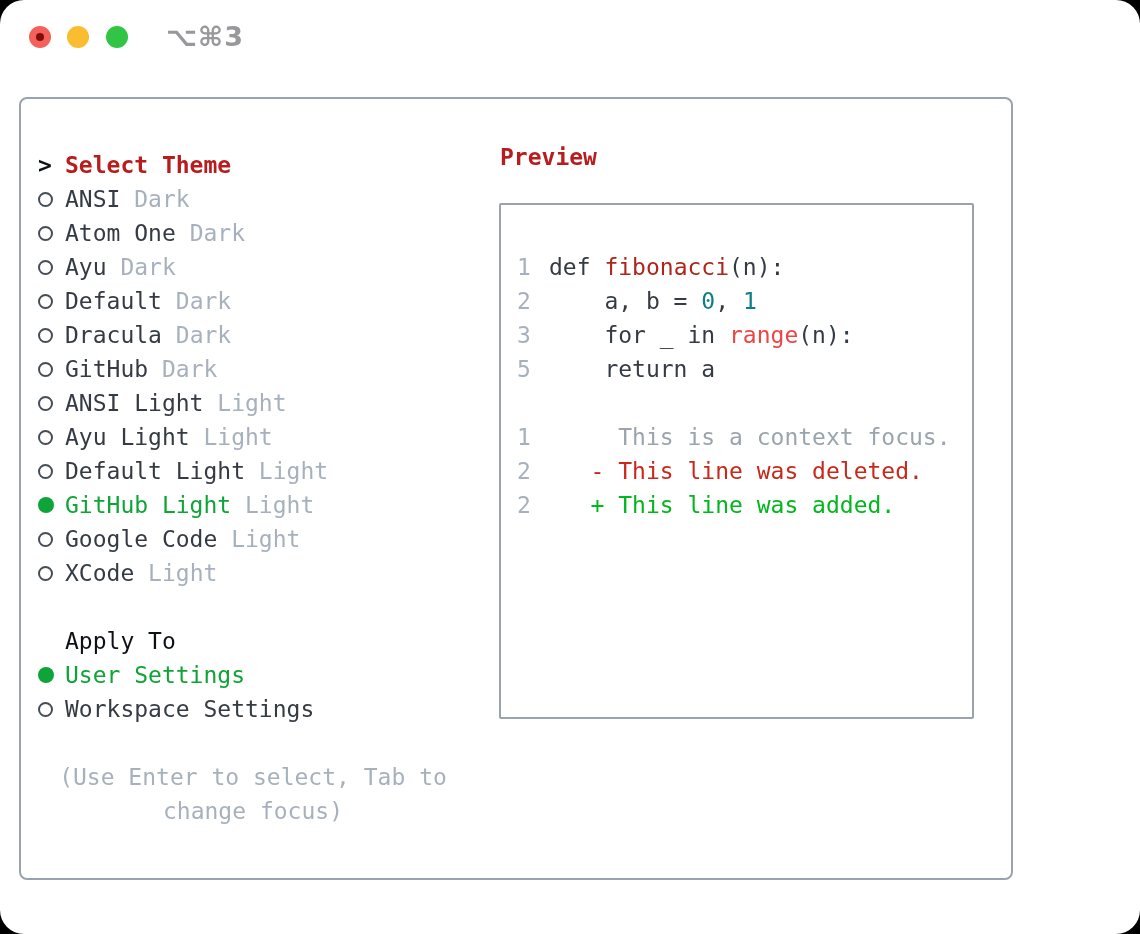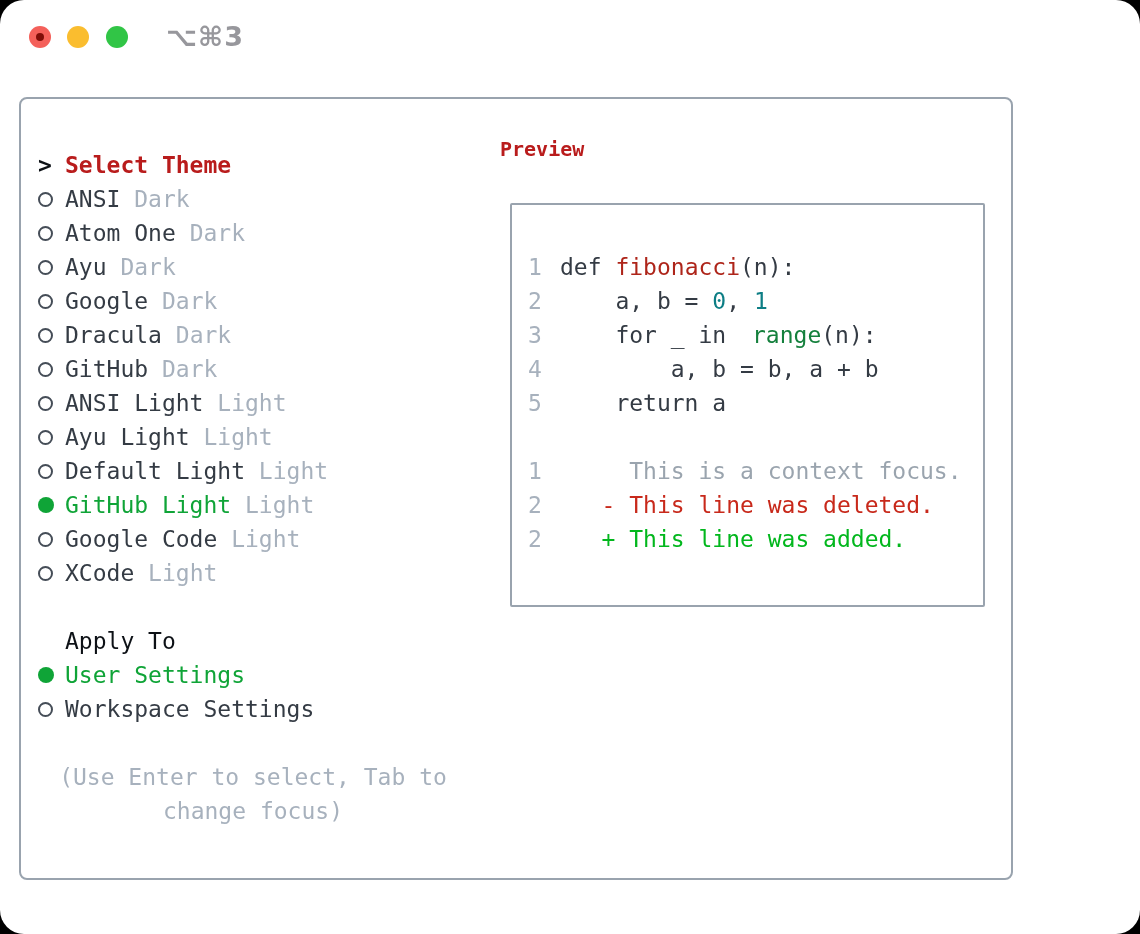--- a/index.html
+++ b/index.html
@@ -39,32 +39,32 @@
   .subhdr{color:#0d1116;}
   .nm{color:#343b44;text-align:right;}
   .nm.sel-green{color:#0fa437;}
   .muted{color:#a7b1bd;}
   .spacer{height:34px;}
   .hint{
     position:absolute;left:38px;top:760px;width:430px;
     font-size:23px;line-height:34px;color:#a7b1bd;text-align:center;
   }
   
-  .preview-title{position:absolute;left:500px;top:132px;height:34px;line-height:34px;font-size:20px;}
+  .preview-title{position:absolute;left:500px;top:140px;height:34px;line-height:34px;font-size:23px;}
   .preview-box{
-    position:absolute;left:510px;top:203px;width:475px;height:404px;box-sizing:border-box;
+    position:absolute;left:499px;top:203px;width:475px;height:516px;box-sizing:border-box;
     border:2px solid #99a3ae;border-radius:2px;background:#fff;
     padding:45px 0 0 16px;overflow:hidden;
   }
   .pline{height:34px;line-height:34px;font-size:23px;white-space:pre;}
   .ln{display:inline-block;width:32px;color:#a7b1bd;}
   .tk-code{color:#343b44;}
   .tk-func{color:#ae251a;}
   .tk-num{color:#0d7e85;}
-  .tk-builtin{color:#15803d;margin-left:12px;}
+  .tk-builtin{color:#ef4444;}
   .tk-context{color:#9aa4ae;}
   .tk-del{color:#c8291b;}
   .tk-add{color:#02b71d;}
 </style>
 </head>
 <body>
 
 <div class="window">
 
   <div class="titlebar">
@@ -78,21 +78,21 @@
 
   <div class="left-col">
     <div class="row">
       <span class="marker"><span class="prompt">&gt;</span></span>
       <span class="hdr">Select Theme</span>
     </div>
     <div>
         <div class="row"><span class="marker"><span class="radio"></span></span><span class="nm">ANSI</span><span class="muted"> Dark</span></div>
         <div class="row"><span class="marker"><span class="radio"></span></span><span class="nm">Atom One</span><span class="muted"> Dark</span></div>
         <div class="row"><span class="marker"><span class="radio"></span></span><span class="nm">Ayu</span><span class="muted"> Dark</span></div>
-        <div class="row"><span class="marker"><span class="radio"></span></span><span class="nm">Google</span><span class="muted"> Dark</span></div>
+        <div class="row"><span class="marker"><span class="radio"></span></span><span class="nm">Default</span><span class="muted"> Dark</span></div>
         <div class="row"><span class="marker"><span class="radio"></span></span><span class="nm">Dracula</span><span class="muted"> Dark</span></div>
         <div class="row"><span class="marker"><span class="radio"></span></span><span class="nm">GitHub</span><span class="muted"> Dark</span></div>
         <div class="row"><span class="marker"><span class="radio"></span></span><span class="nm">ANSI Light</span><span class="muted"> Light</span></div>
         <div class="row"><span class="marker"><span class="radio"></span></span><span class="nm">Ayu Light</span><span class="muted"> Light</span></div>
         <div class="row"><span class="marker"><span class="radio"></span></span><span class="nm">Default Light</span><span class="muted"> Light</span></div>
         <div class="row"><span class="marker"><span class="radio sel"></span></span><span class="nm sel-green">GitHub Light</span><span class="muted"> Light</span></div>
         <div class="row"><span class="marker"><span class="radio"></span></span><span class="nm">Google Code</span><span class="muted"> Light</span></div>
         <div class="row"><span class="marker"><span class="radio"></span></span><span class="nm">XCode</span><span class="muted"> Light</span></div>
       </div>
     <div class="spacer"></div>
@@ -108,21 +108,20 @@
 
   <div class="hint">(Use Enter to select, Tab to change focus)</div>
 
   <div class="preview-title hdr">Preview</div>
 
   <div class="preview-box">
     <div>
         <div class="pline"><span class="ln">1</span><span class="tk-code">def </span><span class="tk-func">fibonacci</span><span class="tk-code">(n):</span></div>
         <div class="pline"><span class="ln">2</span><span class="tk-code">    a, b = </span><span class="tk-num">0</span><span class="tk-code">, </span><span class="tk-num">1</span></div>
         <div class="pline"><span class="ln">3</span><span class="tk-code">    for _ in </span><span class="tk-builtin">range</span><span class="tk-code">(n):</span></div>
-        <div class="pline"><span class="ln">4</span><span class="tk-code">        a, b = b, a + b</span></div>
         <div class="pline"><span class="ln">5</span><span class="tk-code">    return a</span></div>
         <div class="pline"><span class="ln"></span></div>
         <div class="pline"><span class="ln">1</span><span class="tk-context">     This is a context focus.</span></div>
         <div class="pline"><span class="ln">2</span><span class="tk-del">   - This line was deleted.</span></div>
         <div class="pline"><span class="ln">2</span><span class="tk-add">   + This line was added.</span></div>
       </div>
   </div>
 
 </div>
 

